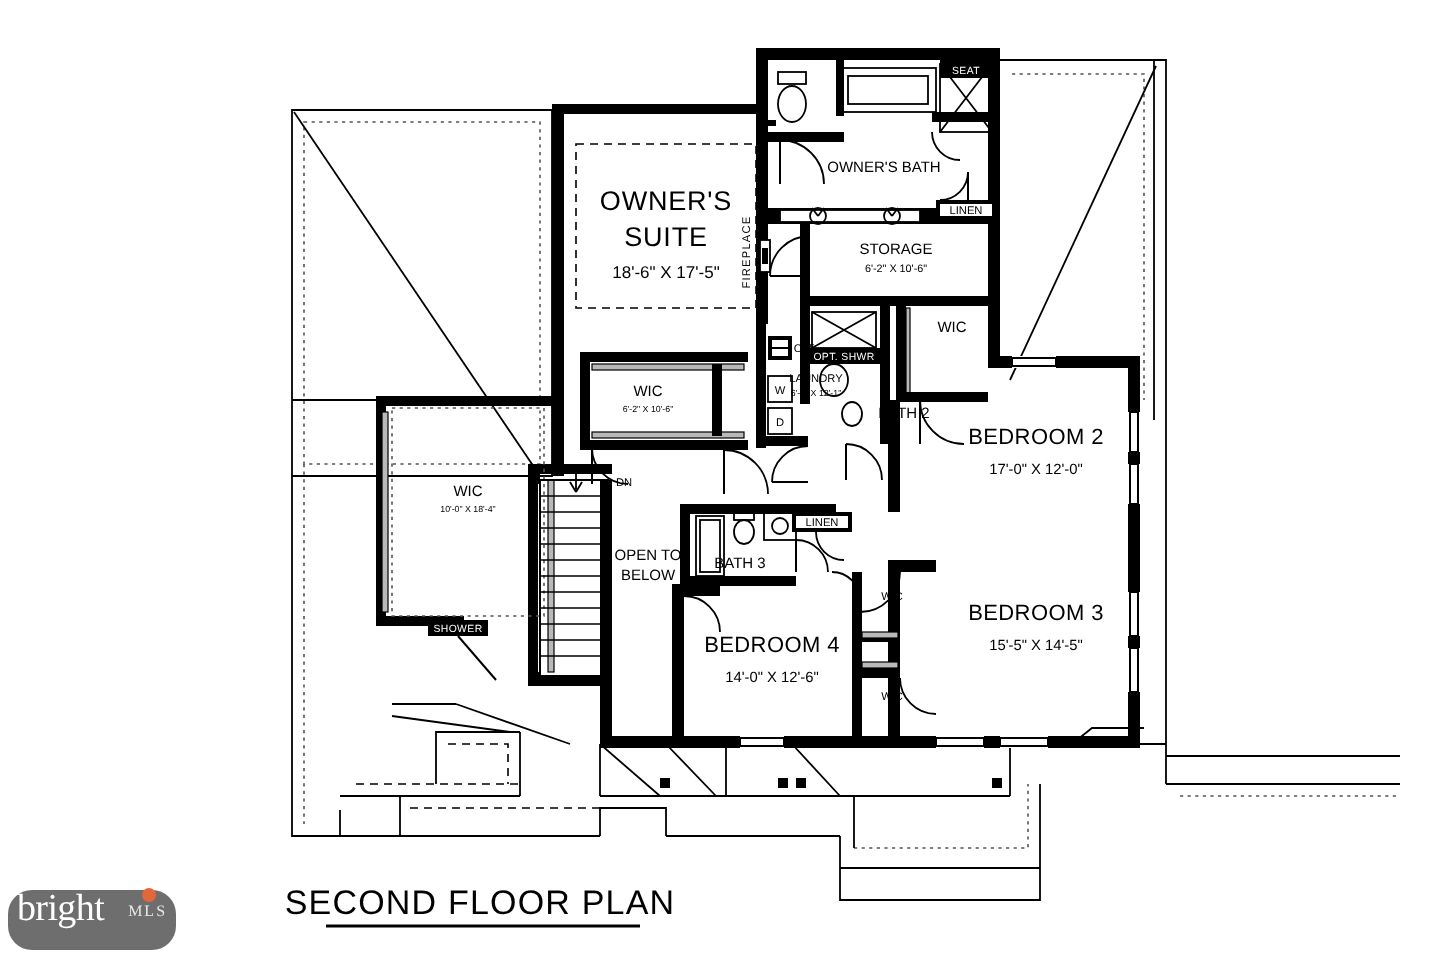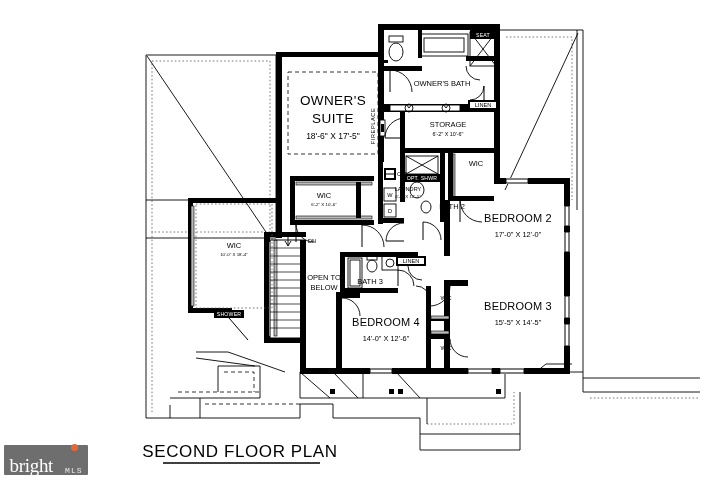--- a/index.html
+++ b/index.html
@@ -79,23 +79,23 @@
   }
 
   
   #watermark {
     position: absolute;
     left: 4px;
     bottom: 5px;
     width: 84px;
     height: 30px;
     background: #6e6e6e;
-    border-radius: 1px;
+    border-radius: 12px;
     display: flex;
-    align-items: flex-end;
+    align-items: flex-start;
     justify-content: center;
     gap: 12px;
   }
   #wm-bright {
     position: relative;
     color: #ffffff;
     font-family: "Liberation Serif", serif;
     font-size: 19px;
     line-height: 1;
     letter-spacing: -0.3px;
@@ -104,21 +104,21 @@
     position: absolute;
     right: 10px;
     top: -1px;
     width: 7px;
     height: 7px;
     border-radius: 50%;
     background: #e2673a;
   }
   #wm-mls {
     color: #e8e8e8;
-    font-family: Liberation Mono, monospace;
+    font-family: Liberation Serif, serif;
     font-size: 8px;
     letter-spacing: 1px;
     padding-top: 6px;
   }
 </style>
 </head>
 <body>
 
 <div id="page">
 

